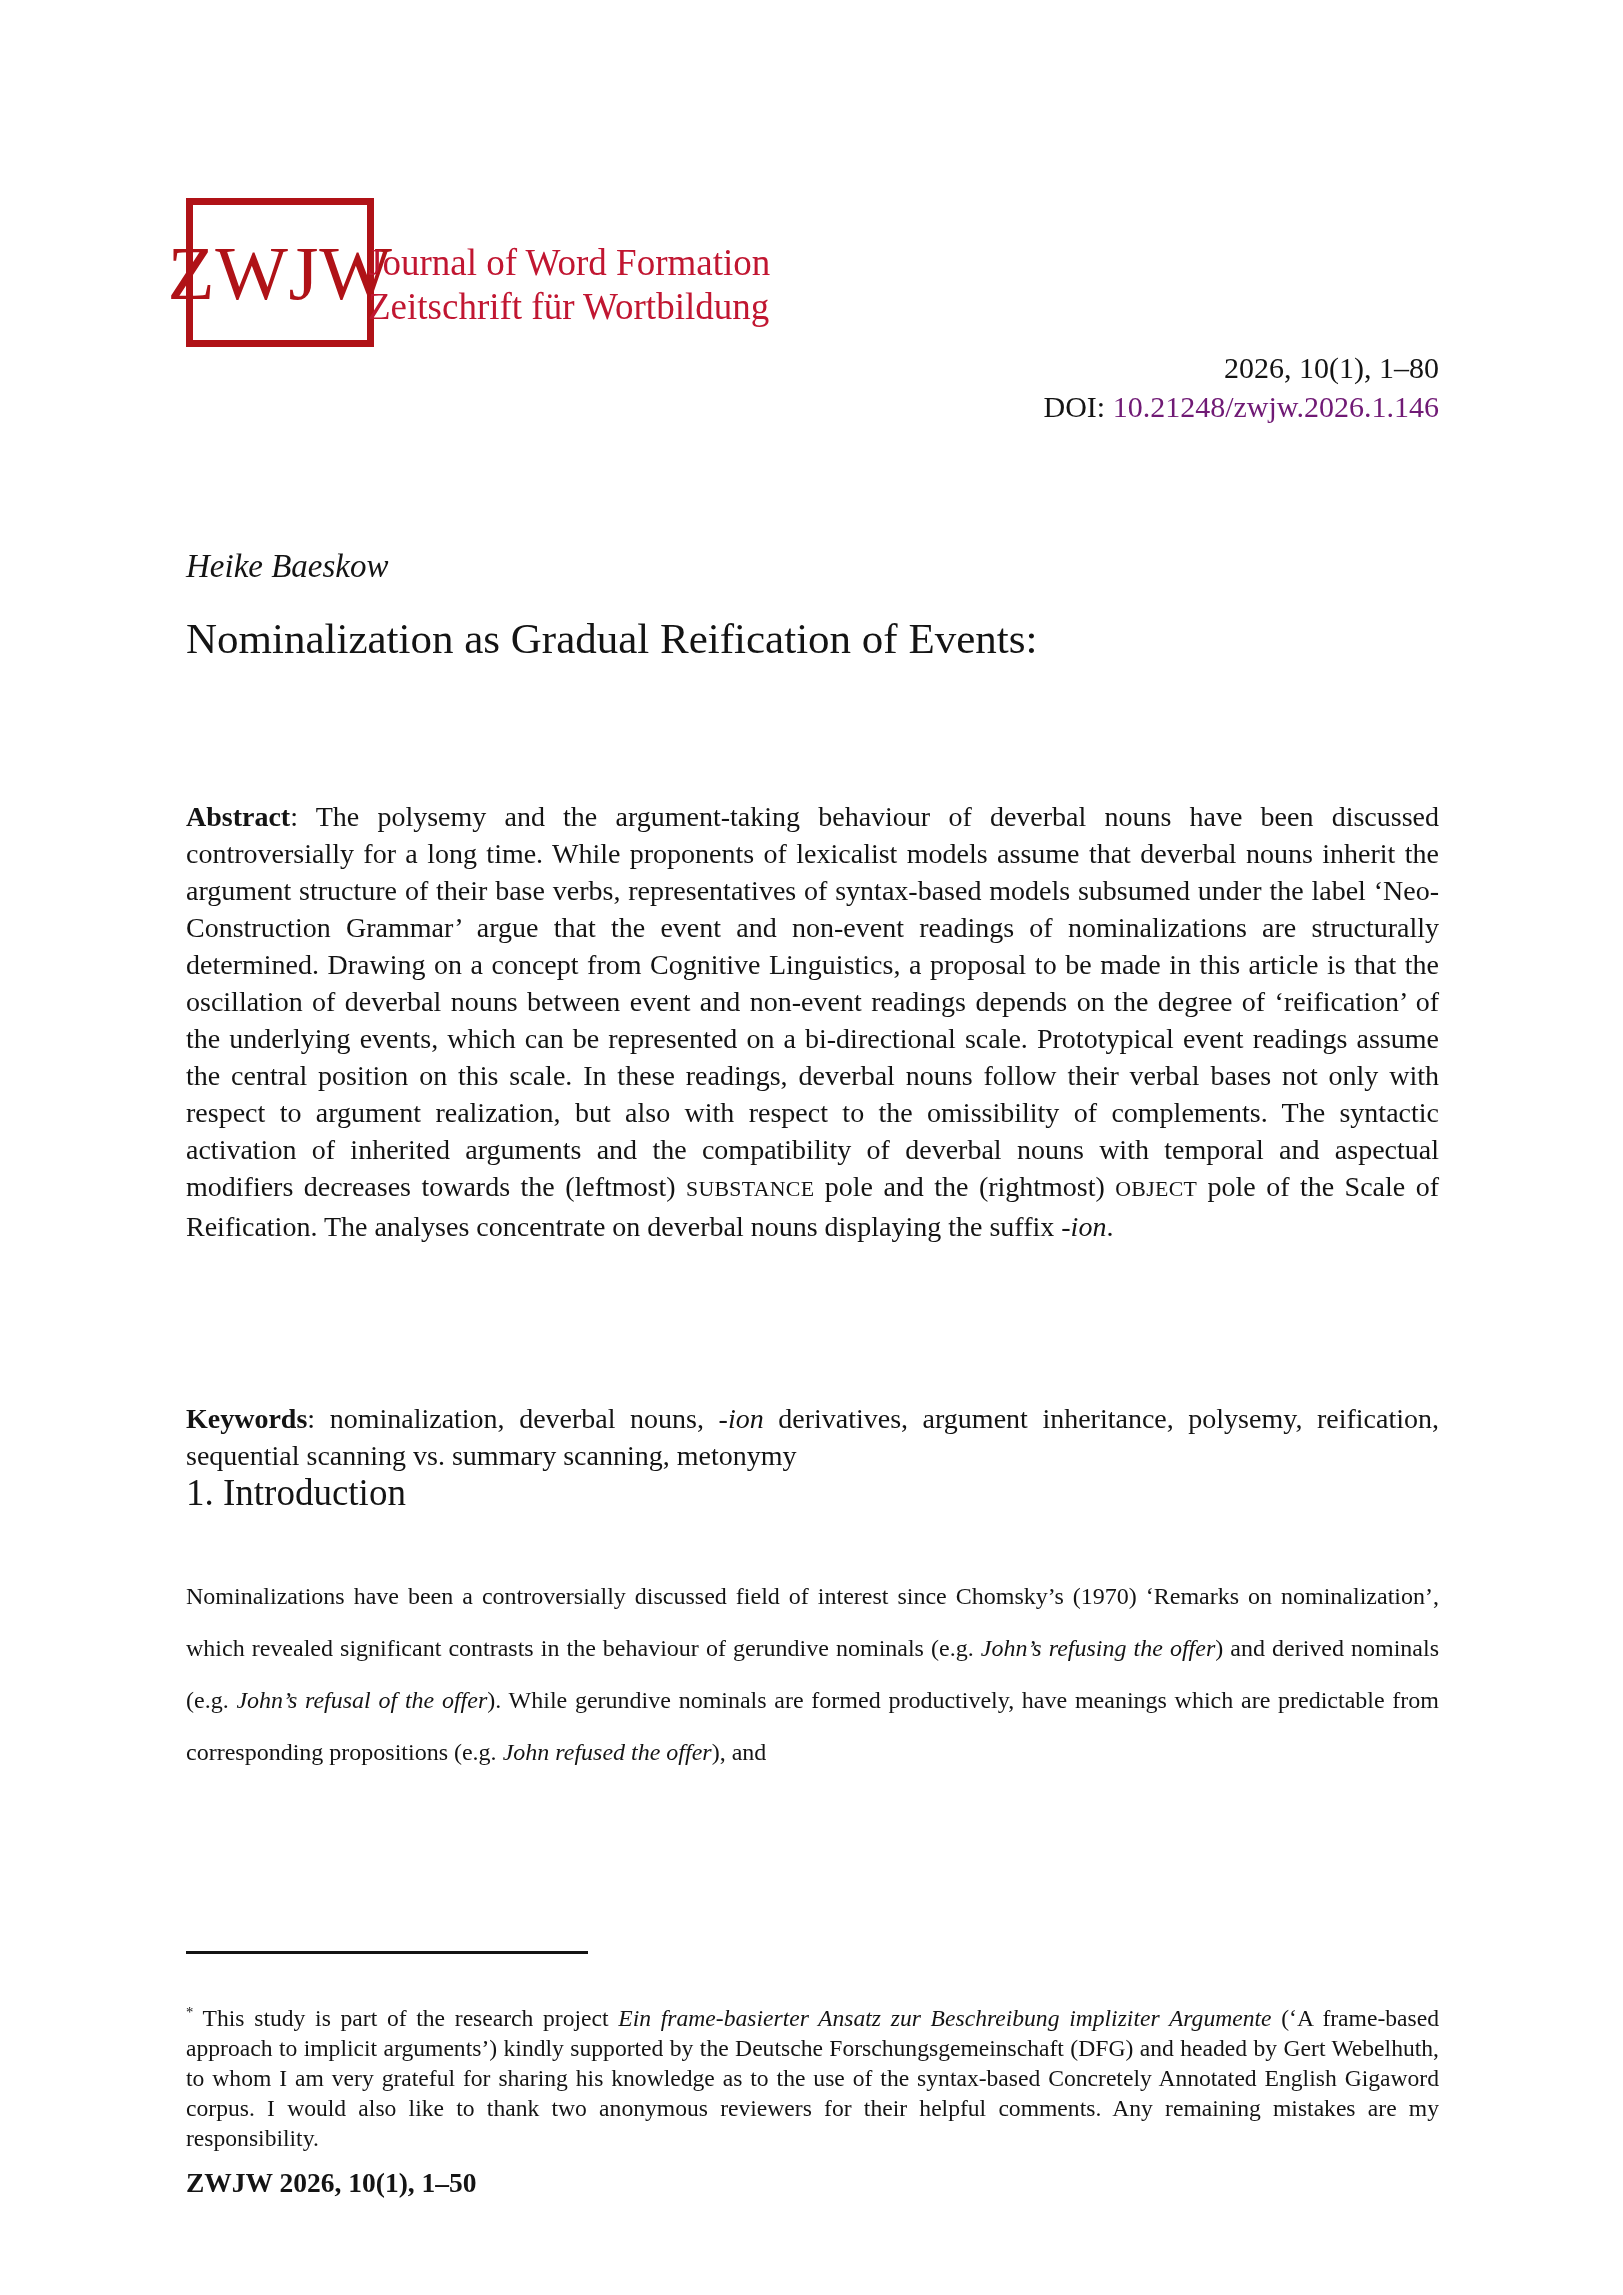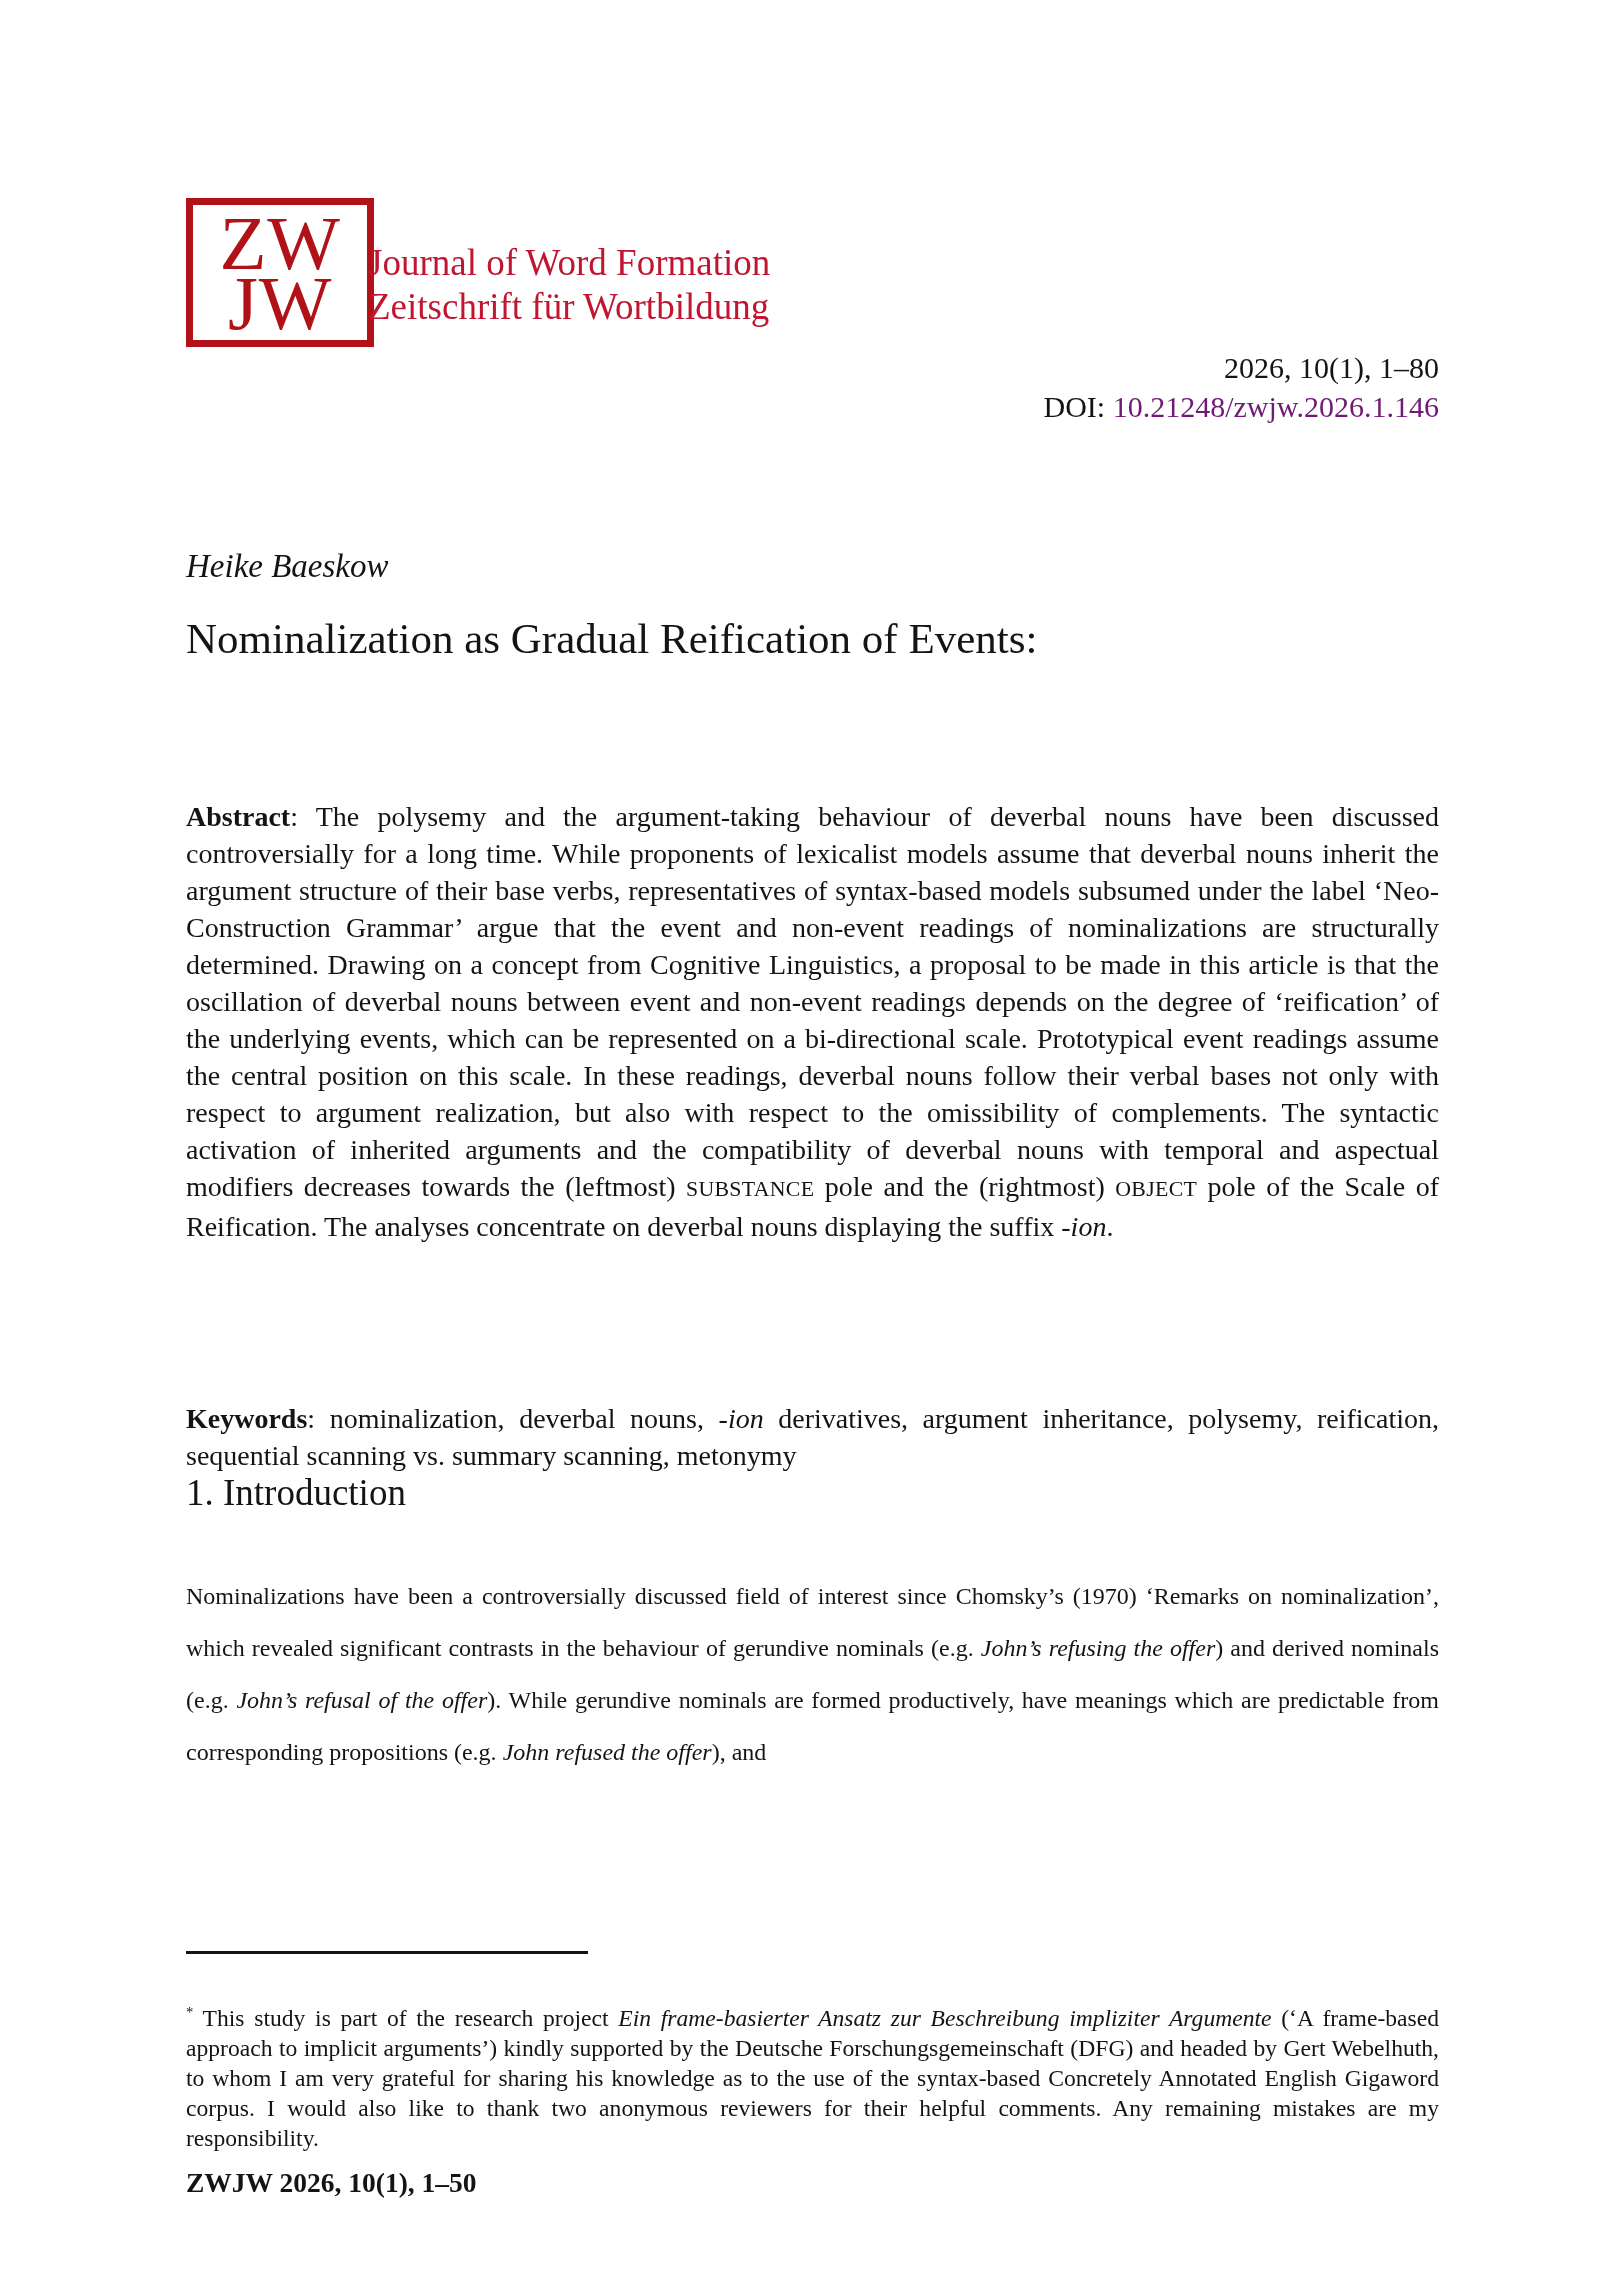--- a/index.html
+++ b/index.html
@@ -5,21 +5,21 @@
   html,body{margin:0;padding:0;background:#9a9a9a;}
   .page{
     width:1623px;height:2295px;position:relative;background:#ffffff;
     font-family:"Liberation Serif",serif;color:#141414;margin:0 auto;
     overflow:hidden;
   }
   
   .logo-box{
     position:absolute;left:186px;top:198px;width:188px;height:149px;
     border:7.2px solid #b01217;box-sizing:border-box;
-    display:flex;flex-direction:column;align-items:center;justify-content:center;
+    display:flex;flex-direction:row;align-items:center;justify-content:center;
   }
   .logo-line{
     font-size:77px;line-height:60px;color:#b01217;letter-spacing:0.7px;
     font-weight:normal;
   }
   .journal-names{position:absolute;left:368px;top:241px;}
   .journal-line{font-size:37px;line-height:44px;color:#c11631;}
   .issue-block{position:absolute;right:184px;top:348px;text-align:right;font-size:30px;line-height:39px;}
   .doi-link{color:#701a75;text-decoration:none;}
   

